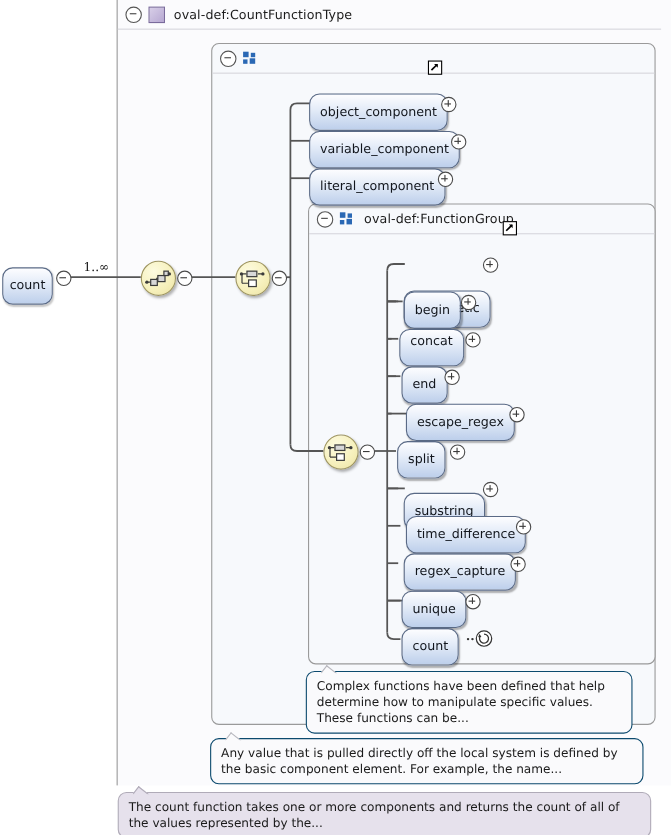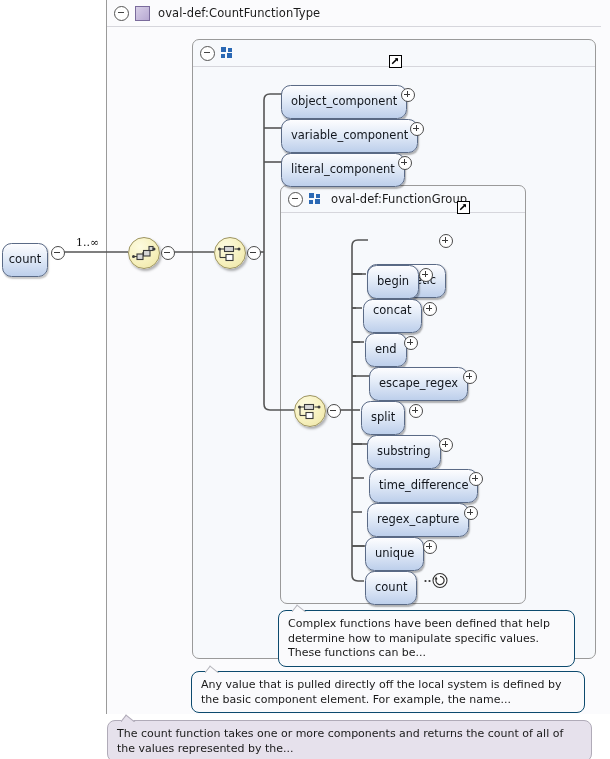--- a/index.html
+++ b/index.html
@@ -243,21 +243,21 @@
       </div>
     </div>
     <div class="ext-arrow" style="left:196px; top:15px;">
       <svg width="10" height="10" viewBox="0 0 10 10">
         <path d="M2.2 7.8 L7.4 2.6" stroke="#000" stroke-width="1.5" fill="none"></path>
         <path d="M4.6 2.2 L8.0 2.2 L8.0 5.6 Z" fill="#000"></path>
       </svg>
     </div>
   </div>
 
-  <div class="container" style="left:280px; top:185px; width:246px; height:419px;">
+  <div class="container" style="left:280px; top:185px; width:316px; height:419px;">
     <div class="container-head">
       <div class="toggle"></div>
       <div class="group-icon">
         <i class="a"></i>
           <i class="b"></i>
           <i class="c"></i>
           <i class="d"></i>
       </div>
       <div class="container-title">oval-def:FunctionGroup</div>
     </div>
@@ -411,21 +411,21 @@
   <div class="node" style="left:369px; top:367px;">
     <span>escape_regex</span>
   </div>
   <div class="opcircle plus" style="left:463px; top:370px;"></div>
 
   <div class="node" style="left:361px; top:401px;">
     <span>split</span>
   </div>
   <div class="opcircle plus" style="left:409px; top:404px;"></div>
 
-  <div class="node" style="left:367px; top:435px;">
+  <div class="node" style="left:367px; top:448px;">
     <span>substring</span>
   </div>
   <div class="opcircle plus" style="left:439px; top:438px;"></div>
 
   <div class="node" style="left:369px; top:469px;">
     <span>time_difference</span>
   </div>
   <div class="opcircle plus" style="left:469px; top:472px;"></div>
 
   <div class="node" style="left:367px; top:503px;">

